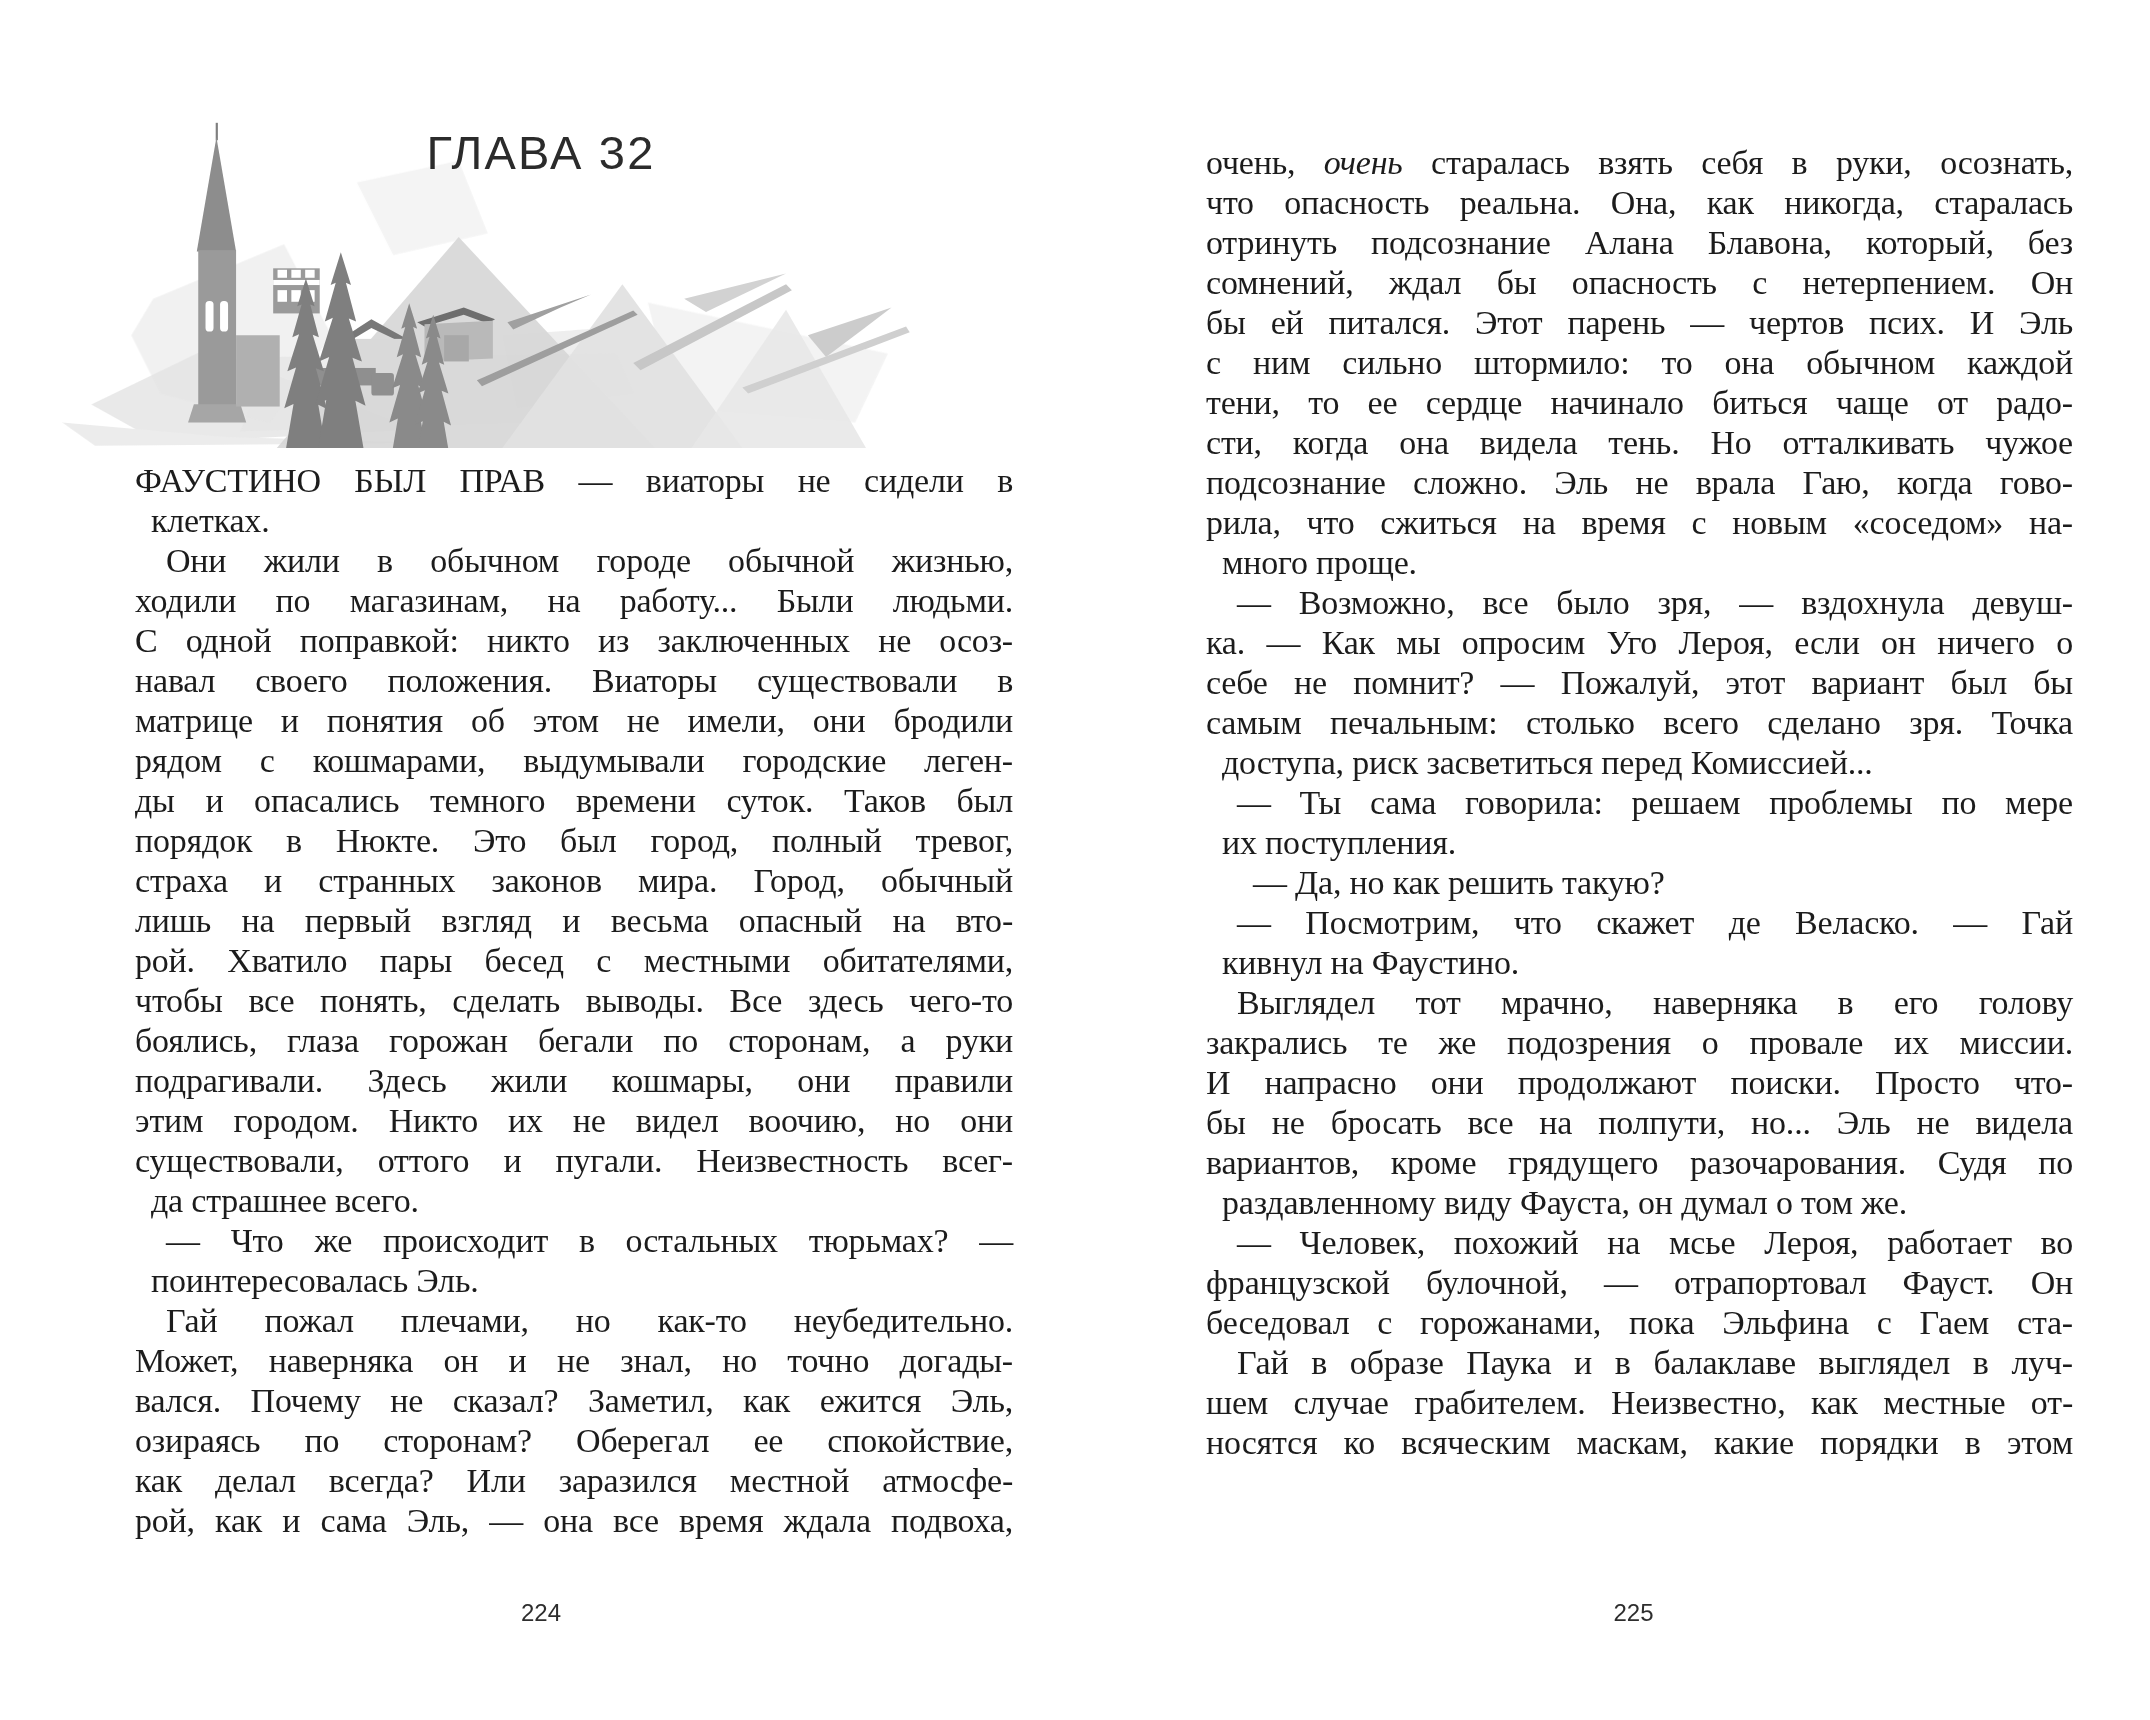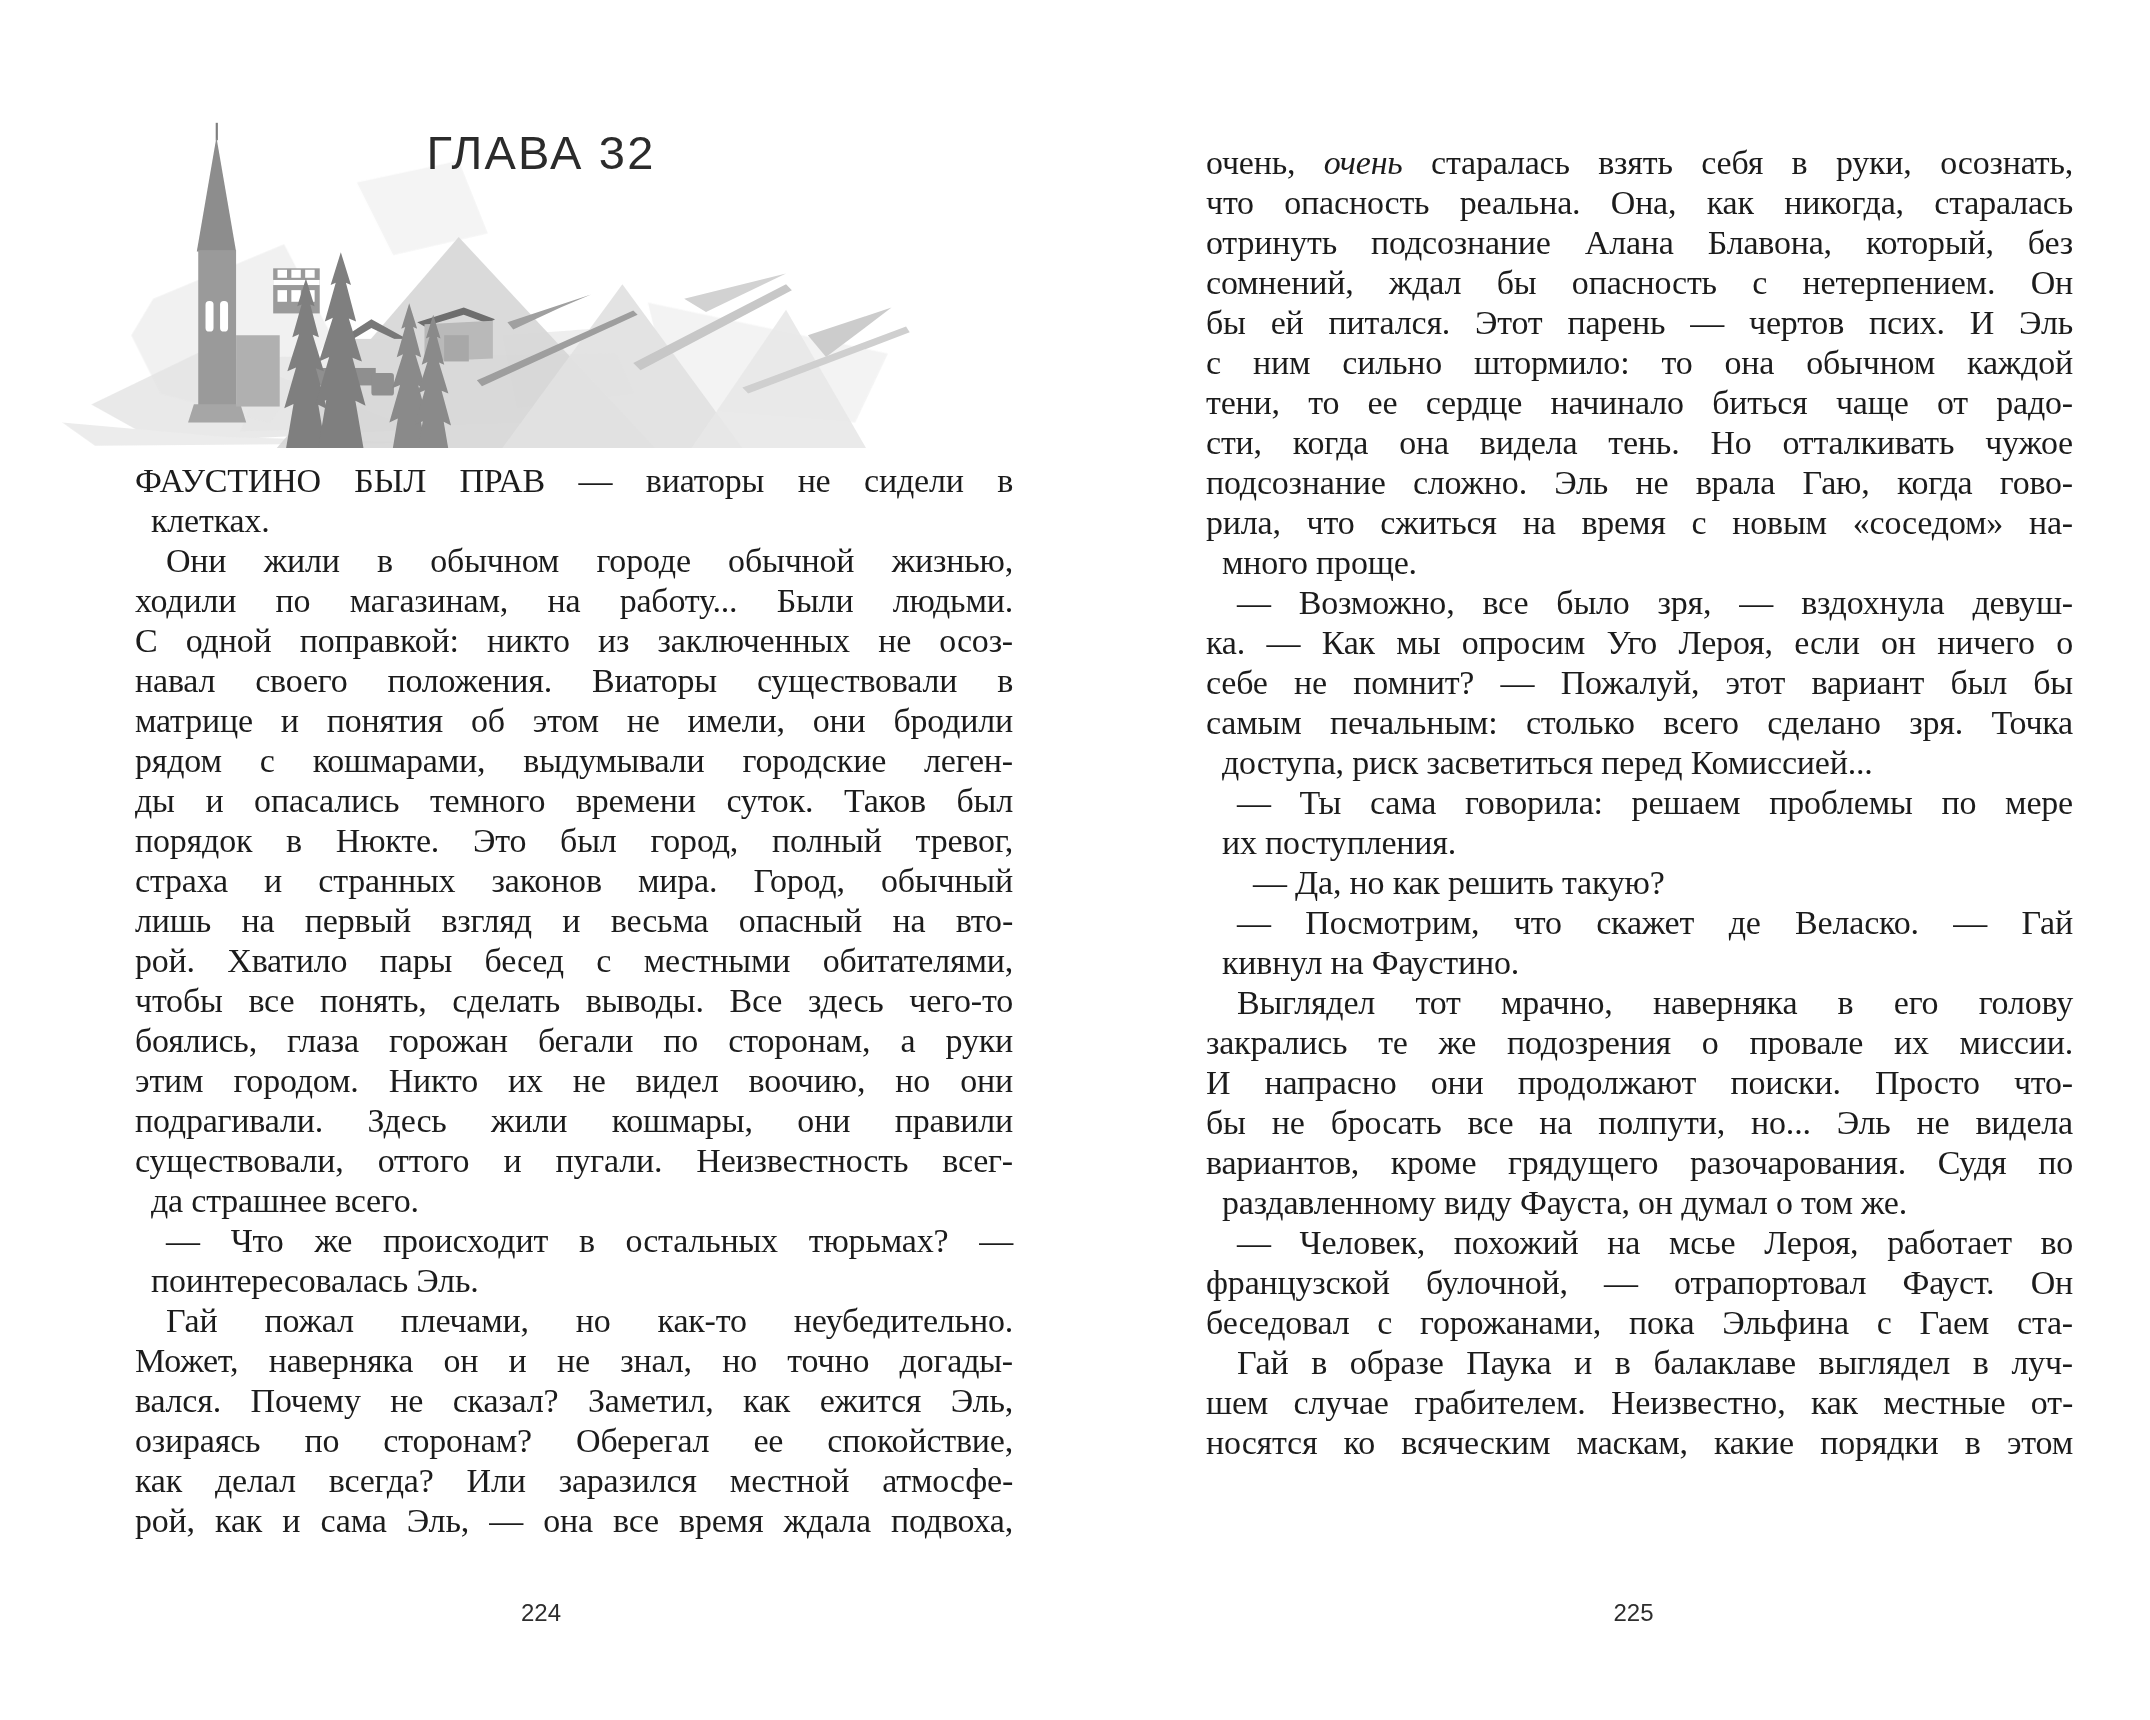--- a/index.html
+++ b/index.html
@@ -136,22 +136,22 @@
         <div class="line">навал своего положения. Виаторы существовали в</div>
         <div class="line">матрице и понятия об этом не имели, они бродили</div>
         <div class="line">рядом с кошмарами, выдумывали городские леген-</div>
         <div class="line">ды и опасались темного времени суток. Таков был</div>
         <div class="line">порядок в Нюкте. Это был город, полный тревог,</div>
         <div class="line">страха и странных законов мира. Город, обычный</div>
         <div class="line">лишь на первый взгляд и весьма опасный на вто-</div>
         <div class="line">рой. Хватило пары бесед с местными обитателями,</div>
         <div class="line">чтобы все понять, сделать выводы. Все здесь чего-то</div>
         <div class="line">боялись, глаза горожан бегали по сторонам, а руки</div>
+        <div class="line">подрагивали. Здесь жили кошмары, они правили</div>
         <div class="line">этим городом. Никто их не видел воочию, но они</div>
-        <div class="line">подрагивали. Здесь жили кошмары, они правили</div>
         <div class="line">существовали, оттого и пугали. Неизвестность всег-</div>
         <div class="line end">да страшнее всего.</div>
         <div class="line indent">— Что же происходит в остальных тюрьмах? —</div>
         <div class="line end">поинтересовалась Эль.</div>
         <div class="line indent">Гай пожал плечами, но как-то неубедительно.</div>
         <div class="line">Может, наверняка он и не знал, но точно догады-</div>
         <div class="line">вался. Почему не сказал? Заметил, как ежится Эль,</div>
         <div class="line">озираясь по сторонам? Оберегал ее спокойствие,</div>
         <div class="line">как делал всегда? Или заразился местной атмосфе-</div>
         <div class="line">рой, как и сама Эль, — она все время ждала подвоха,</div>

